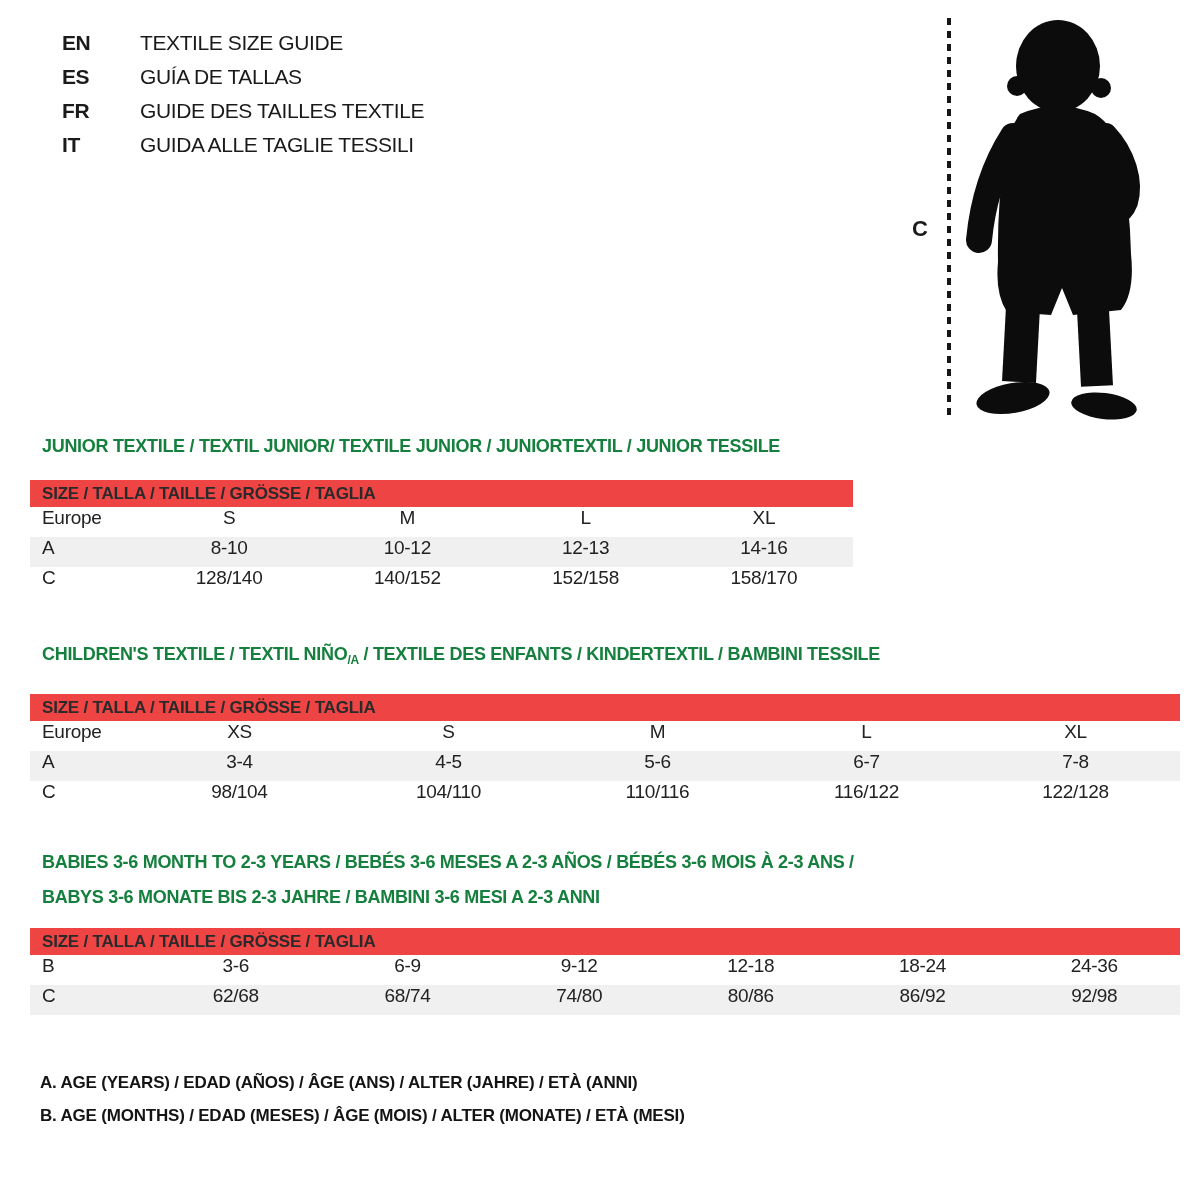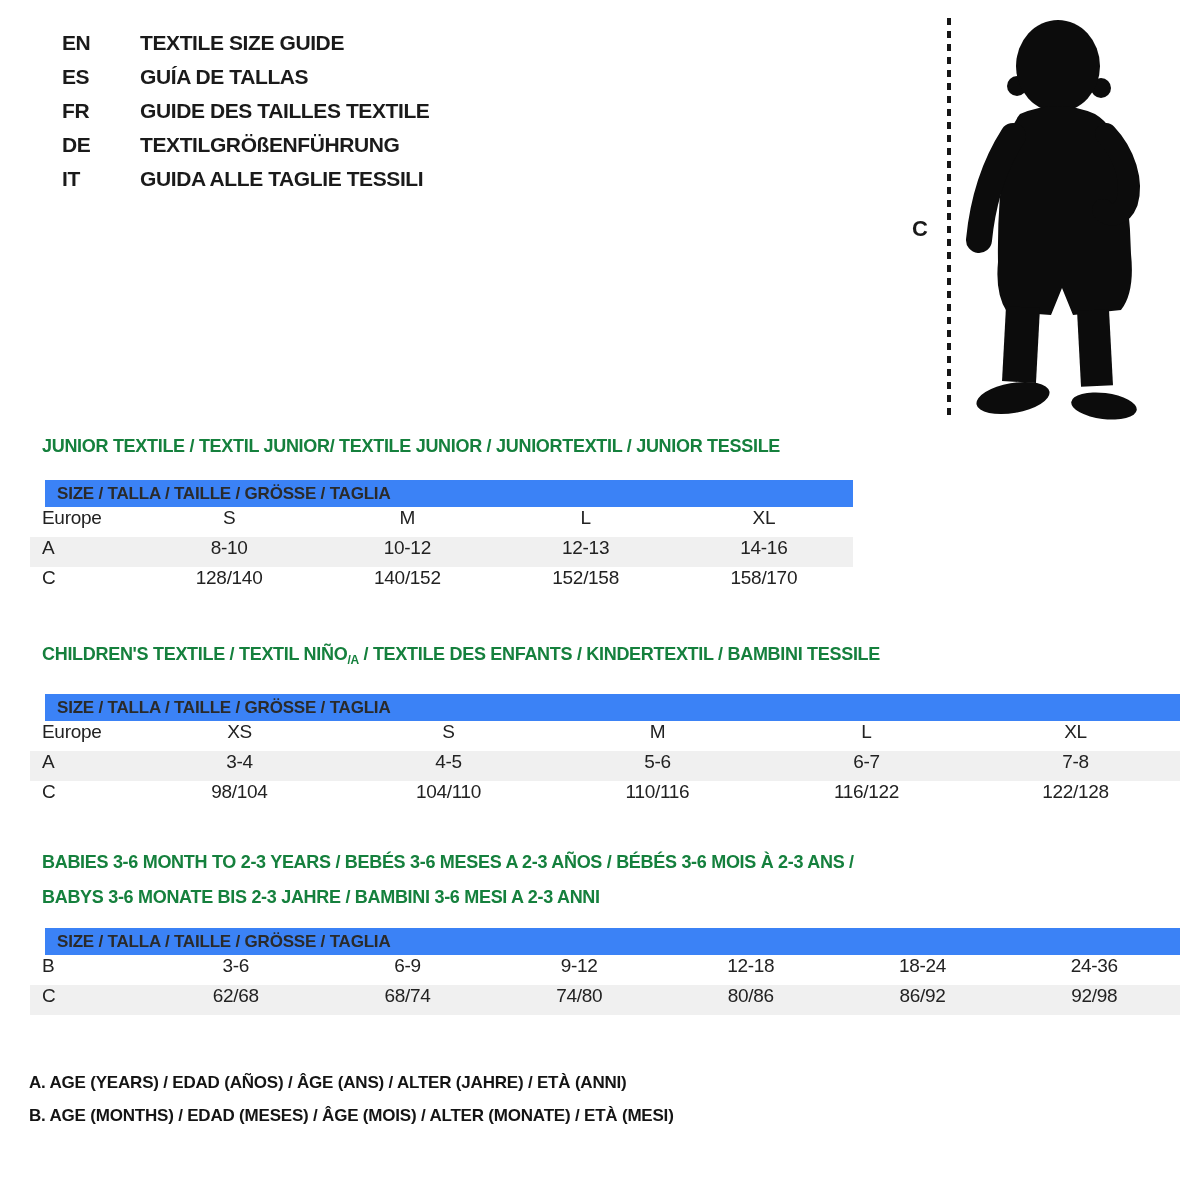--- a/index.html
+++ b/index.html
@@ -6,21 +6,21 @@
   body { background:#fff; }
   .page {
     position:relative; width:1200px; height:1200px; background:#ffffff;
     font-family:"Liberation Sans", sans-serif; color:#1a1a1a; overflow:hidden;
   }
 
   
   .langs { position:absolute; left:42px; top:26px; }
   .lang-row { display:flex; height:34px; align-items:center;margin-left:20px; }
   .lang-code { width:78px; font-weight:bold; font-size:21px; letter-spacing:-0.4px; }
-  .lang-label { font-weight:bold; font-size:21px; letter-spacing:-0.4px; }
+  .lang-label { font-weight:normal; font-size:21px; letter-spacing:-0.4px; }
 
   
   .figure { position:absolute; left:0; top:0; width:1200px; height:430px; }
   .dash-line {
     position:absolute; left:947px; top:18px; width:4px; height:398px;
     background:repeating-linear-gradient(to bottom, #161616 0 7px, transparent 7px 13px);
   }
   .measure-c { position:absolute; left:912px; top:216px; font-weight:bold; font-size:22px; }
   .baby-svg { position:absolute; left:965px; top:14px; }
 
@@ -31,56 +31,52 @@
   #babies-section   { top:845px; width:1150px; }
 
   .sec-title {
     font-weight:bold; font-size:18px; letter-spacing:-0.3px;
     padding-left:12px; line-height:24px; margin-bottom:22px; color:#15803d;
   }
   #babies-section .sec-title { line-height:35px; margin-bottom:13px; }
   .sub-a { font-size:12px; vertical-align:-4px; font-weight:bold; }
 
   .size-bar {
-    height:27px; line-height:27px; background:#3b82f6; color:#2a2a2a;
-    font-weight:bold; font-size:17px; padding-left:12px; letter-spacing:-0.2px;margin-left:15px;
+    height:27px; line-height:27px; background:#ef4444; color:#2a2a2a;
+    font-weight:bold; font-size:17px; padding-left:12px; letter-spacing:-0.2px;
   }
   .trow { display:flex; height:30px; align-items:flex-start; font-size:19px; letter-spacing:-0.3px; color:#222; }
   .trow.shaded { background:#f0f0f0; }
   .tlabel { padding-left:12px; }
   #junior-section   .tlabel { width:110px; }
   #children-section .tlabel { width:105px; }
   #babies-section   .tlabel { width:120px; }
   .tcell { flex:1; text-align:center; }
 
   
-  .footnotes { position:absolute; left:29px; top:1066px; }
+  .footnotes { position:absolute; left:40px; top:1066px; }
   .footnote { font-weight:bold; font-size:17px; letter-spacing:-0.2px; line-height:33px; color:#141414; }
 </style>
 </head>
 <body>
 
 <div class="page">
 
   <div class="langs">
     <div class="lang-row">
       <span class="lang-code">EN</span>
       <span class="lang-label">TEXTILE SIZE GUIDE</span>
     </div>
     <div class="lang-row">
       <span class="lang-code">ES</span>
       <span class="lang-label">GUÍA DE TALLAS</span>
     </div>
     <div class="lang-row">
       <span class="lang-code">FR</span>
       <span class="lang-label">GUIDE DES TAILLES TEXTILE</span>
-    </div>
-    <div class="lang-row">
-      <span class="lang-code">DE</span>
-      <span class="lang-label">TEXTILGRÖßENFÜHRUNG</span>
     </div>
     <div class="lang-row">
       <span class="lang-code">IT</span>
       <span class="lang-label">GUIDA ALLE TAGLIE TESSILI</span>
     </div>
   </div>
 
   <div class="figure">
     <span class="measure-c">C</span>
     <div class="dash-line"></div>

